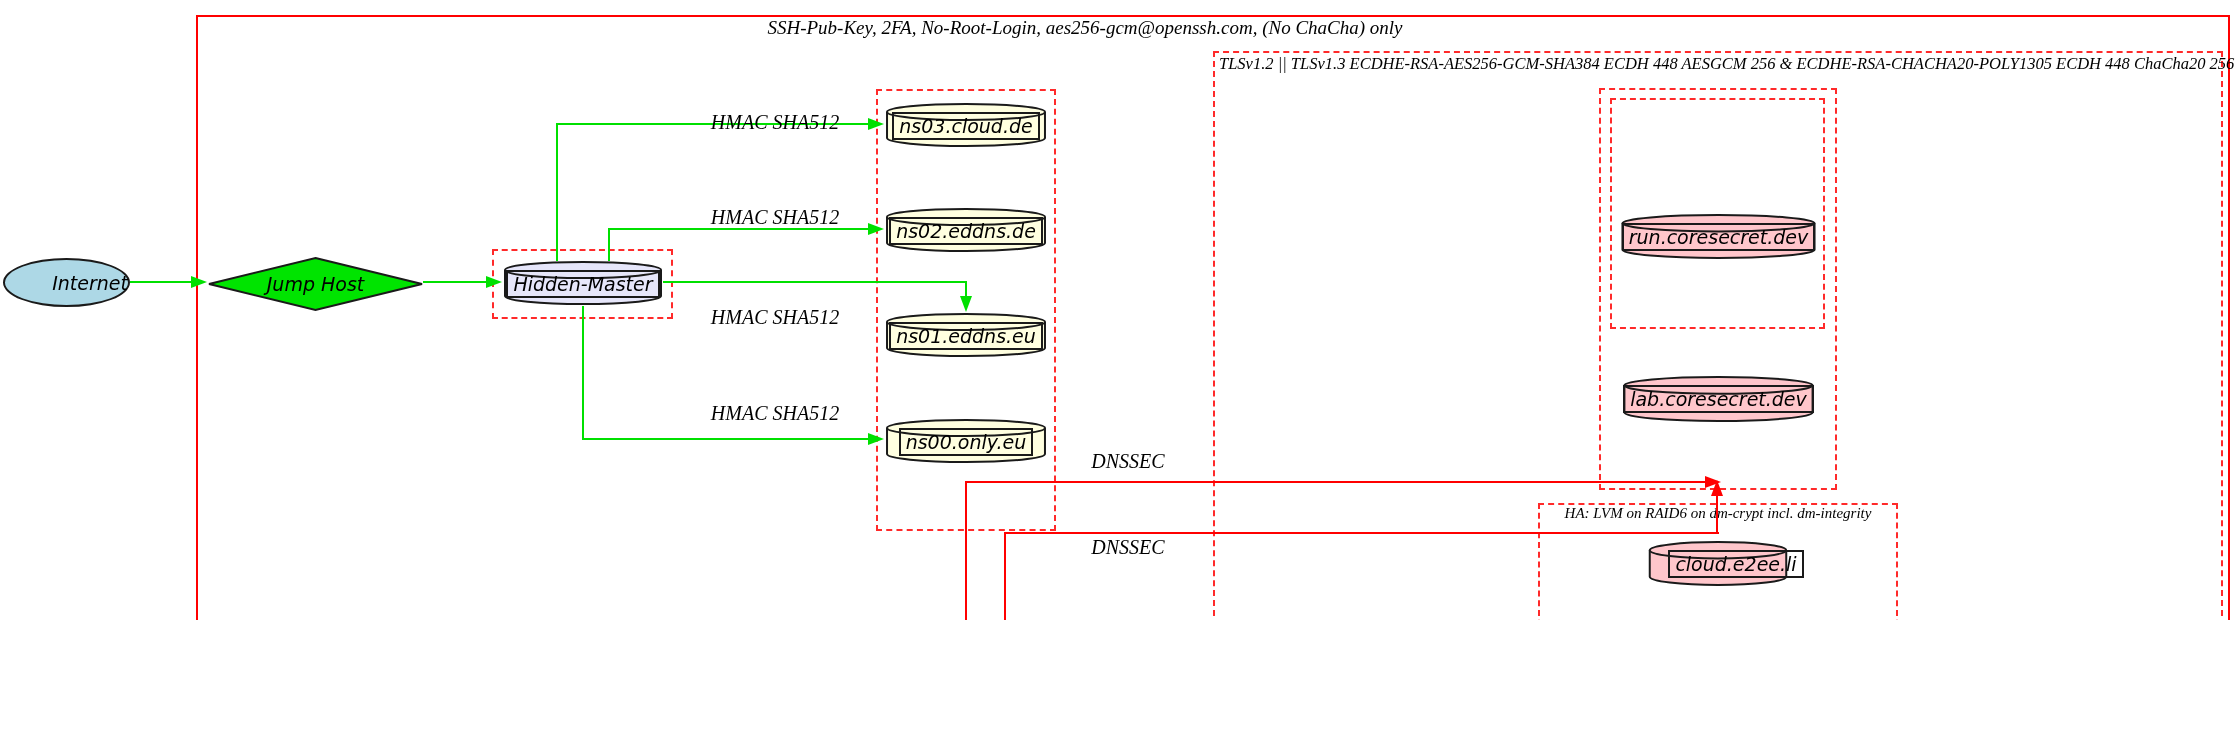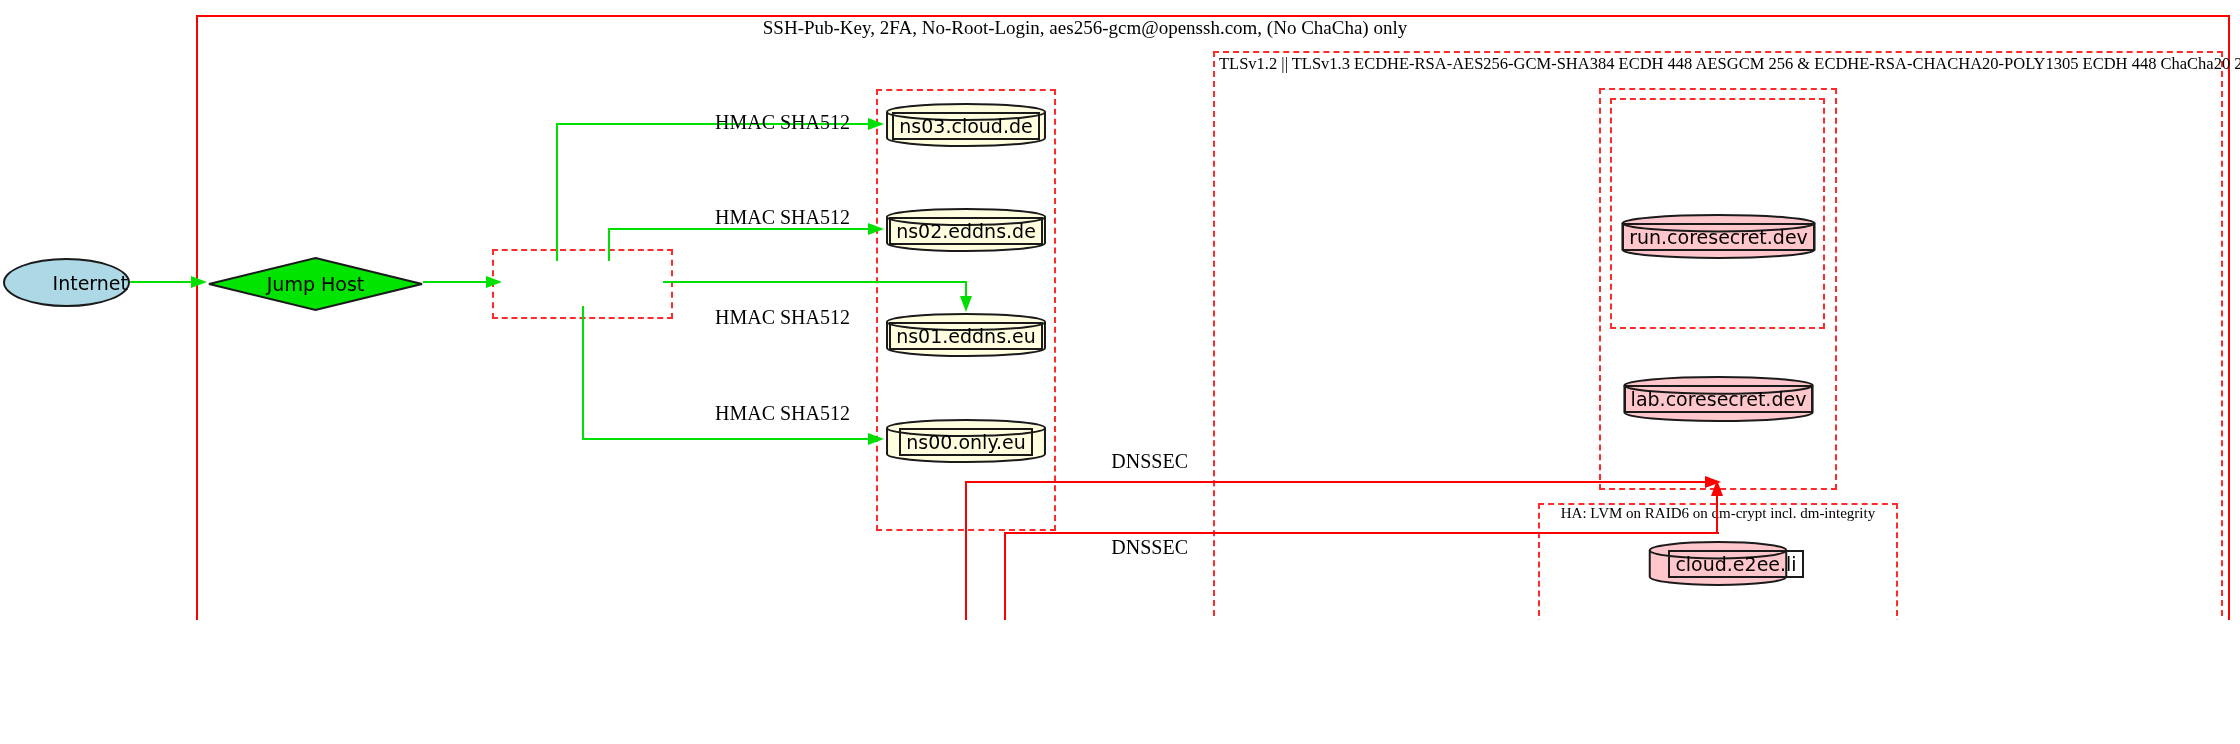--- a/index.html
+++ b/index.html
@@ -1,17 +1,17 @@
 <!DOCTYPE html>
 <html style="--green: #00E000; --green-fill: #00E400; --red: #FF0000; --red-dash: #FF2A2A; --lightblue: #ADD8E6; --lightyellow: #FFFFE0; --pink: #FFC6CB; --lavender: #E6E6FA; --node-border: #1A1A1A;"><head>
 <meta charset="utf-8">
 <style>
   html,body{margin:0;padding:0;background:#fff;}
   #canvas{position:relative;width:2240px;height:620px;background:#fff;overflow:hidden;
-          font-family:"DejaVu Sans","Liberation Sans",sans-serif;color:#000;}
+          font-family:"DejaVu Sans","Liberation Sans",sans-serif;color:#000;font-style:italic;}
   
   .cluster{position:absolute;box-sizing:border-box;}
   .cluster.solid{border:2px solid var(--red);}
   .cluster.dashed{border:2px dashed var(--red-dash);}
   .cluster-label{position:absolute;font-family:"Liberation Serif","DejaVu Serif",serif;
                  color:#000;text-align:center;white-space:nowrap;}
   
   .node{position:absolute;box-sizing:border-box;}
   .node svg{position:absolute;left:0;top:0;width:100%;height:100%;overflow:visible;}
   .nlabel{position:relative;z-index:3;font-size:19px;line-height:24px;white-space:nowrap;}
@@ -28,21 +28,21 @@
   .boxed{border:2px solid var(--node-border);padding:0 5px;margin-top:10px;}
   
   .ln{position:absolute;z-index:2;}
   .ln.g{background:var(--green);}
   .ln.r{background:var(--red);}
   .ah{position:absolute;width:0;height:0;z-index:2;}
   .ah-r{border-left:16px solid var(--c);border-top:6px solid transparent;border-bottom:6px solid transparent;}
   .ah-u{border-bottom:16px solid var(--c);border-left:6px solid transparent;border-right:6px solid transparent;}
   .ah-d{border-top:16px solid var(--c);border-left:6px solid transparent;border-right:6px solid transparent;}
   .edge-label{position:absolute;z-index:4;font-family:"Liberation Serif","DejaVu Serif",serif;
-              font-size:20px;color:#000;text-align:right;white-space:nowrap;}
+              font-size:20px;color:#000;text-align:center;white-space:nowrap;}
 </style>
 </head>
 <body>
 
 <div id="canvas">
 
   <div class="cluster solid" style="left:196px;top:15px;width:2034px;height:662px;"></div>
   <div class="cluster-label" style="left:680px;top:17px;width:810px;font-size:19px;">SSH-Pub-Key, 2FA, No-Root-Login, aes256-gcm@openssh.com, (No ChaCha) only</div>
 
   <div class="cluster dashed" style="left:1213px;top:51px;width:1010px;height:615px;"></div>
@@ -104,20 +104,27 @@
     <span class="nlabel">Internet</span>
   </div>
 
   <div class="node dia" style="left:208px;top:257px;width:215px;height:54px;">
     <svg viewBox="0 0 216 54" preserveAspectRatio="none">
         <polygon points="108,1 215,27 108,53 1,27"></polygon>
       </svg>
     <span class="nlabel">Jump Host</span>
   </div>
 
+  <div class="node cyl fill-lavender" style="left:503px;top:260px;width:160px;height:46px;">
+    <svg viewBox="0 0 160 46" preserveAspectRatio="none">
+      <path class="cyl-body" d="M2,10 A78,8 0 0 1 158,10 L158,36 A78,8 0 0 1 2,36 Z"></path>
+      <path class="cyl-lens" d="M2,10 A78,8 0 0 0 158,10"></path>
+    </svg>
+    <span class="nlabel boxed">Hidden-Master</span>
+  </div>
 
   <div class="node cyl fill-yellow" style="left:885px;top:102px;width:162px;height:46px;">
     <svg viewBox="0 0 160 46" preserveAspectRatio="none">
       <path class="cyl-body" d="M2,10 A78,8 0 0 1 158,10 L158,36 A78,8 0 0 1 2,36 Z"></path>
       <path class="cyl-lens" d="M2,10 A78,8 0 0 0 158,10"></path>
     </svg>
     <span class="nlabel boxed">ns03.cloud.de</span>
   </div>
 
   <div class="node cyl fill-yellow" style="left:885px;top:207px;width:162px;height:46px;">

